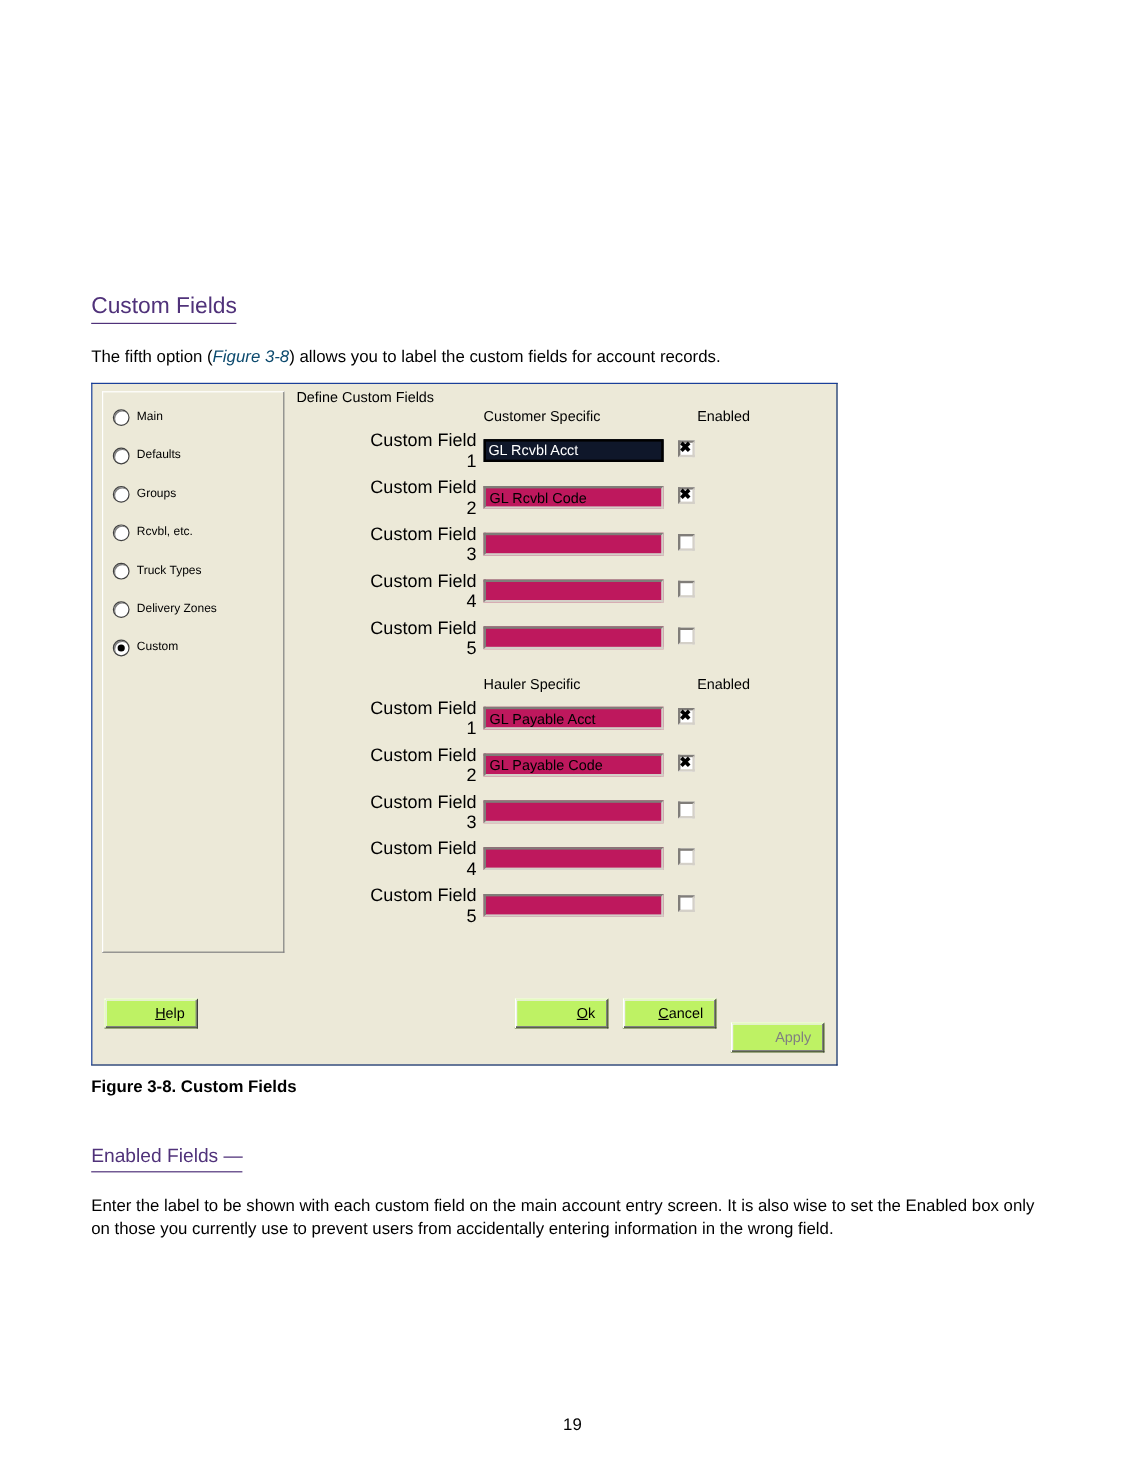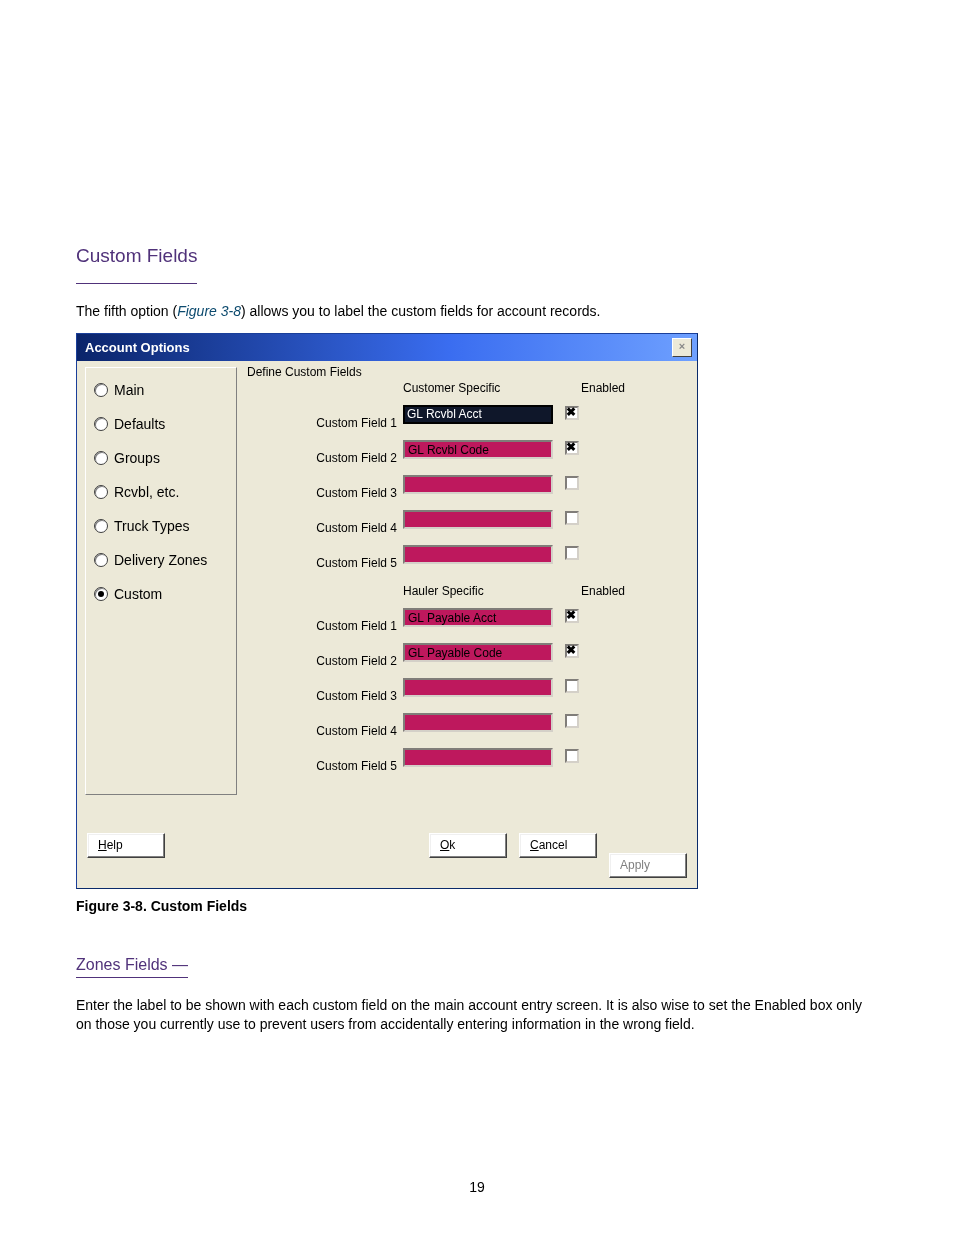--- a/index.html
+++ b/index.html
@@ -14,21 +14,21 @@
     width: 954px;
     min-height: 1235px;
     position: relative;
     padding: 80px 76px 60px 76px;
     box-sizing: border-box;
   }
   .doc-title {
     font-family: "Trebuchet MS", Arial, sans-serif;
     font-size: 19px;
     color: #50327a;
-    padding-bottom: 16px;
+    padding-bottom: 2px;
     border-bottom: 1px solid #50327a;
     margin: 165px 0 18px 0;
     width: fit-content;
   }
   .doc-title-sm {
     font-family: "Trebuchet MS", Arial, sans-serif;
     font-size: 16px;
     color: #50327a;
     padding-bottom: 3px;
     border-bottom: 1px solid #50327a;
@@ -96,21 +96,21 @@
     border-bottom-color: #808080;
     padding: 14px 8px 8px 8px;
     box-sizing: border-box;
     min-height: 370px;
   }
   .radio-row {
     display: flex;
     align-items: center;
     gap: 6px;
     margin: 0 0 18px 0;
-    font-size: 14px;
+    font-size: 10px;
     cursor: pointer;
   }
   .radio-circle {
     width: 12px; height: 12px;
     border: 1px solid #404040;
     border-radius: 50%;
     background: #fff;
     position: relative;
     box-shadow: inset -1px -1px 0 #fff, inset 1px 1px 0 #808080;
   }
@@ -146,23 +146,22 @@
     align-items: center;
     justify-content: center;
     margin-bottom: 14px;
   }
   .col-header {
     font-size: 12px;
     text-align: left;
   }
   .col-header.enabled { text-align: left; padding-left: 4px; margin-left: 16px; }
   .row-label {
-    font-size: 12px;
+    font-size: 15px;
     text-align: right;
-    margin-top: 16px;
   }
   .text-input {
     height: 19px;
     border: 2px inset #d4d0c8;
     background: #be185d;
     font-size: 12px;
     padding: 1px 3px;
     box-sizing: border-box;
     width: 150px;
     overflow: hidden;
@@ -197,27 +196,27 @@
   }
 
   .button-row {
     padding: 8px 10px 10px 10px;
     display: flex;
     align-items: center;
   }
   .btn {
     min-width: 78px;
     height: 25px;
-    background: #ffffff;
+    background: #bef264;
     border: 1px solid #404040;
     border-top-color: #fff;
     border-left-color: #fff;
     box-shadow: inset -1px -1px 0 #808080, inset 1px 1px 0 #f0f0f0;
     font-size: 12px;
-    text-align: left;
+    text-align: right;
     line-height: 22px;
     color: #000;
     cursor: pointer;
     padding: 0 10px;
     box-sizing: border-box;
   }
   .btn.disabled { color: #808080; cursor: default; margin-top: 40px; }
   .btn .accel { text-decoration: underline; }
   .btn-spacer { flex: 1; }
   .btn + .btn { margin-left: 12px; }
@@ -239,24 +238,20 @@
 <div class="page">
 
   <div class="doc-title">Custom Fields</div>
 
   <p class="body-text">
     <span>The fifth option (</span><span class="figref">Figure 3-8</span><span>) allows you to label the custom fields for account records.</span>
   </p>
 
   <div class="dialog-wrap">
     <div class="dialog">
-      <div class="titlebar">
-        <span>Account Options</span>
-        <span class="close-btn">×</span>
-      </div>
 
       <div class="dlg-body">
         <div class="nav-panel">
           <div class="radio-row">
             <span class="radio-circle"></span>
             <span>Main</span>
           </div>
           <div class="radio-row">
             <span class="radio-circle"></span>
             <span>Defaults</span>
@@ -347,18 +342,18 @@
         <span class="btn"><span class="accel">O</span>k</span>
         <span class="btn"><span class="accel">C</span>ancel</span>
         <span class="btn disabled">Apply</span>
       </div>
 
     </div>
   </div>
 
   <p class="body-text" style="margin-top:8px; text-align:left; font-weight:bold; max-width:620px;">Figure 3-8. Custom Fields</p>
 
-  <div class="doc-title-sm">Zones Fields —</div>
+  <div class="doc-title-sm">Enabled Fields —</div>
 
   <p class="body-text">Enter the label to be shown with each custom field on the main account entry screen. It is also wise to set the Enabled box only on those you currently use to prevent users from accidentally entering information in the wrong field.</p>
 
   <div class="pageno">19</div>
 </div>
 
 </body></html>

